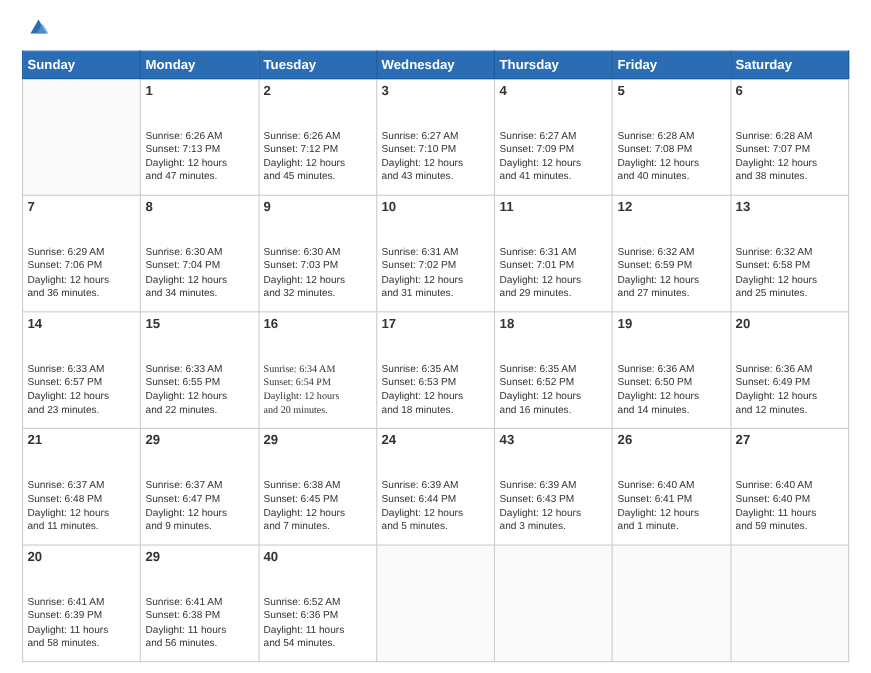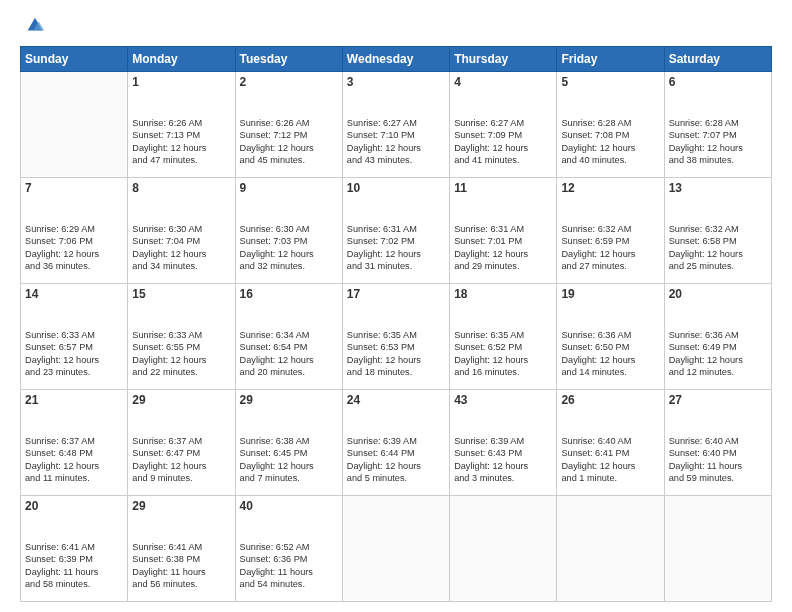--- a/index.html
+++ b/index.html
@@ -242,21 +242,21 @@
           </td>
           <td>
             <span class="day-num">15</span>
             <div class="day-info" style="white-space: pre-line;">Sunrise: 6:33 AM
 Sunset: 6:55 PM
 Daylight: 12 hours
 and 22 minutes.</div>
           </td>
           <td>
             <span class="day-num">16</span>
-            <div class="day-info" style="white-space: pre-line;">Sunrise: 6:34 AM
+            <div class="day-info" style="white-space: pre-line; font-family: Liberation Serif, serif;">Sunrise: 6:34 AM
 Sunset: 6:54 PM
 Daylight: 12 hours
 and 20 minutes.</div>
           </td>
           <td>
             <span class="day-num">17</span>
             <div class="day-info" style="white-space: pre-line;">Sunrise: 6:35 AM
 Sunset: 6:53 PM
 Daylight: 12 hours
 and 18 minutes.</div>

